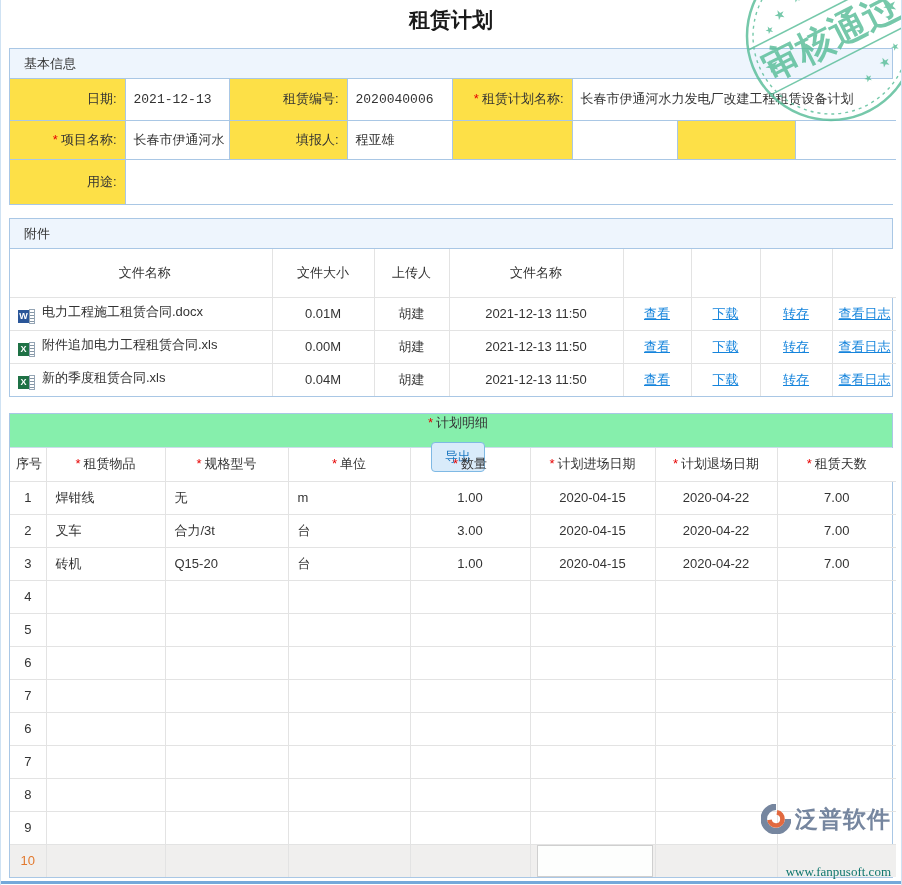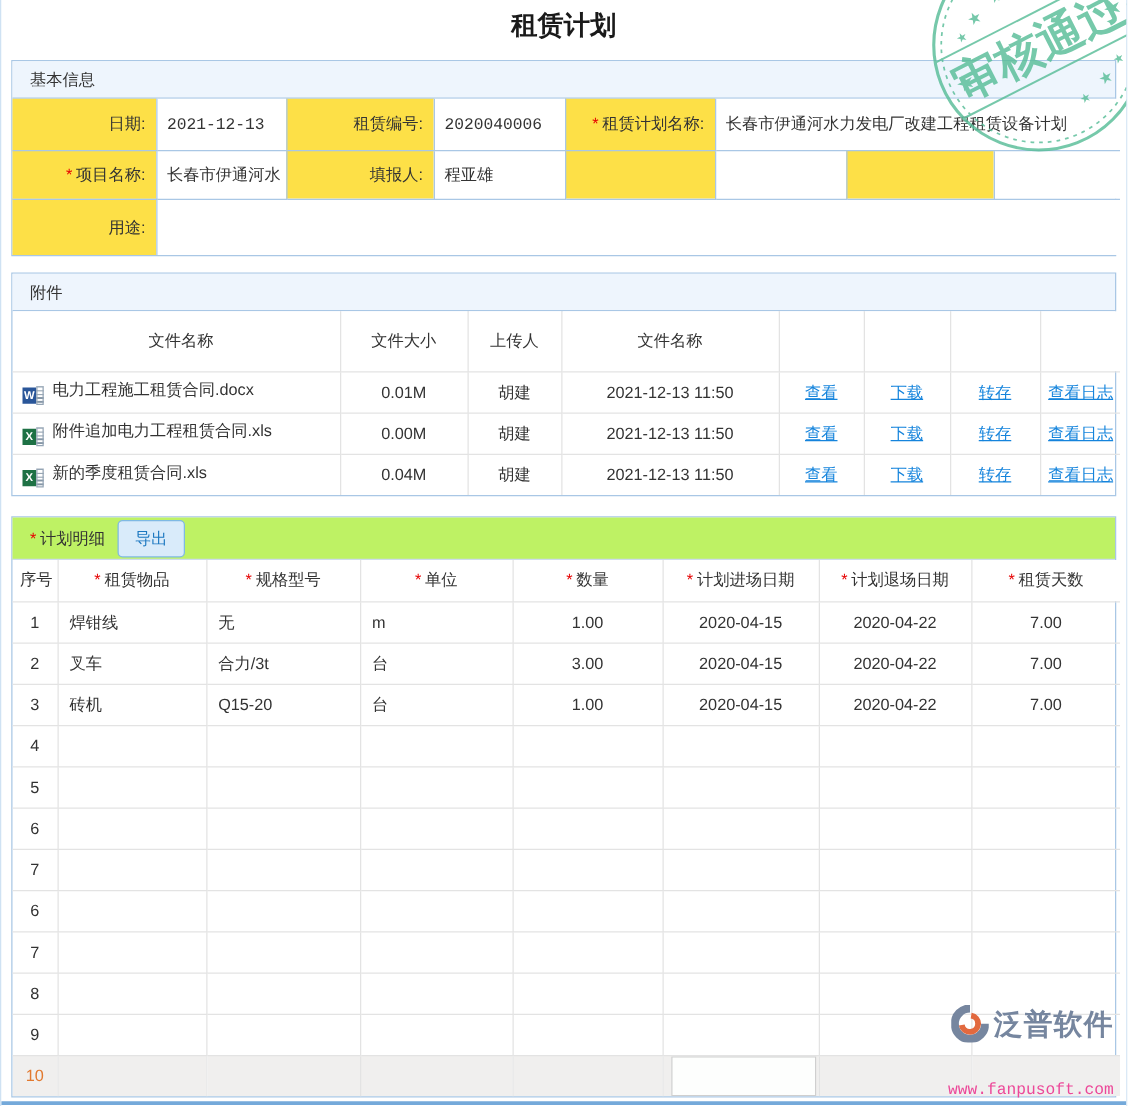--- a/index.html
+++ b/index.html
@@ -30,23 +30,24 @@
   .sec-hd {
     height: 30px; line-height: 30px;
     background: #eef5fd;
     border-bottom: 1px solid #a9c7e5;
     padding-left: 14px;
     color: #333; font-size: 13px;
   }
   .plan-hd {
     height: 34px;
     display: flex; align-items: center; gap: 10px;
-    background: #bef264;
+    background: #86efac;
     border-bottom: 1px solid #cddcec;
     padding-left: 14px;
+    flex-direction: column;
   }
   .req { color: #e60000; margin-right: 3px; }
   table { border-collapse: collapse; table-layout: fixed; width: 886px; font-size: 13px; }
   
   .form td { border: 1px solid #a9c7e5; padding: 0 8px; overflow: visible; white-space: nowrap; }
   .form td.label { background: #fde047; text-align: right; }
   .form td.value { background: #fff; text-align: left; font-family: Liberation Mono, monospace; }
   .form tr td:first-child { border-left: none; }
   .form tr td:last-child { border-right: none; }
   .form tr:first-child td { border-top: none; }
@@ -100,21 +101,21 @@
     color: #1c78c0; font-size: 13px;
     cursor: pointer;
     font-family: inherit;
   }
   
   .stamp { position: absolute; left: 742px; top: -52px; width: 176px; height: 176px; opacity: .82; pointer-events: none; }
   
   .logo { position: absolute; right: 10px; bottom: 7px; display: flex; flex-direction: column; align-items: flex-end; line-height: 1; gap: 29px; }
   .logo-top { display: flex; align-items: center; gap: 4px; }
   .logo-name { font-size: 23px; font-weight: bold; color: #76869f; letter-spacing: 1px; }
-  .logo-url { font-size: 13px; color: #ec4899; margin-top: 2px; font-family: Liberation Mono, monospace; }
+  .logo-url { font-size: 13px; color: #0f766e; margin-top: 2px; font-family: Liberation Serif, serif; }
   .bottom-line { position: absolute; left: 0; right: 0; bottom: 1px; height: 3px; background: #74a9da; }
 </style>
 </head>
 <body>
 
 <div class="page">
 
   <h1 class="title">租赁计划</h1>
 
   <div class="stamp">

